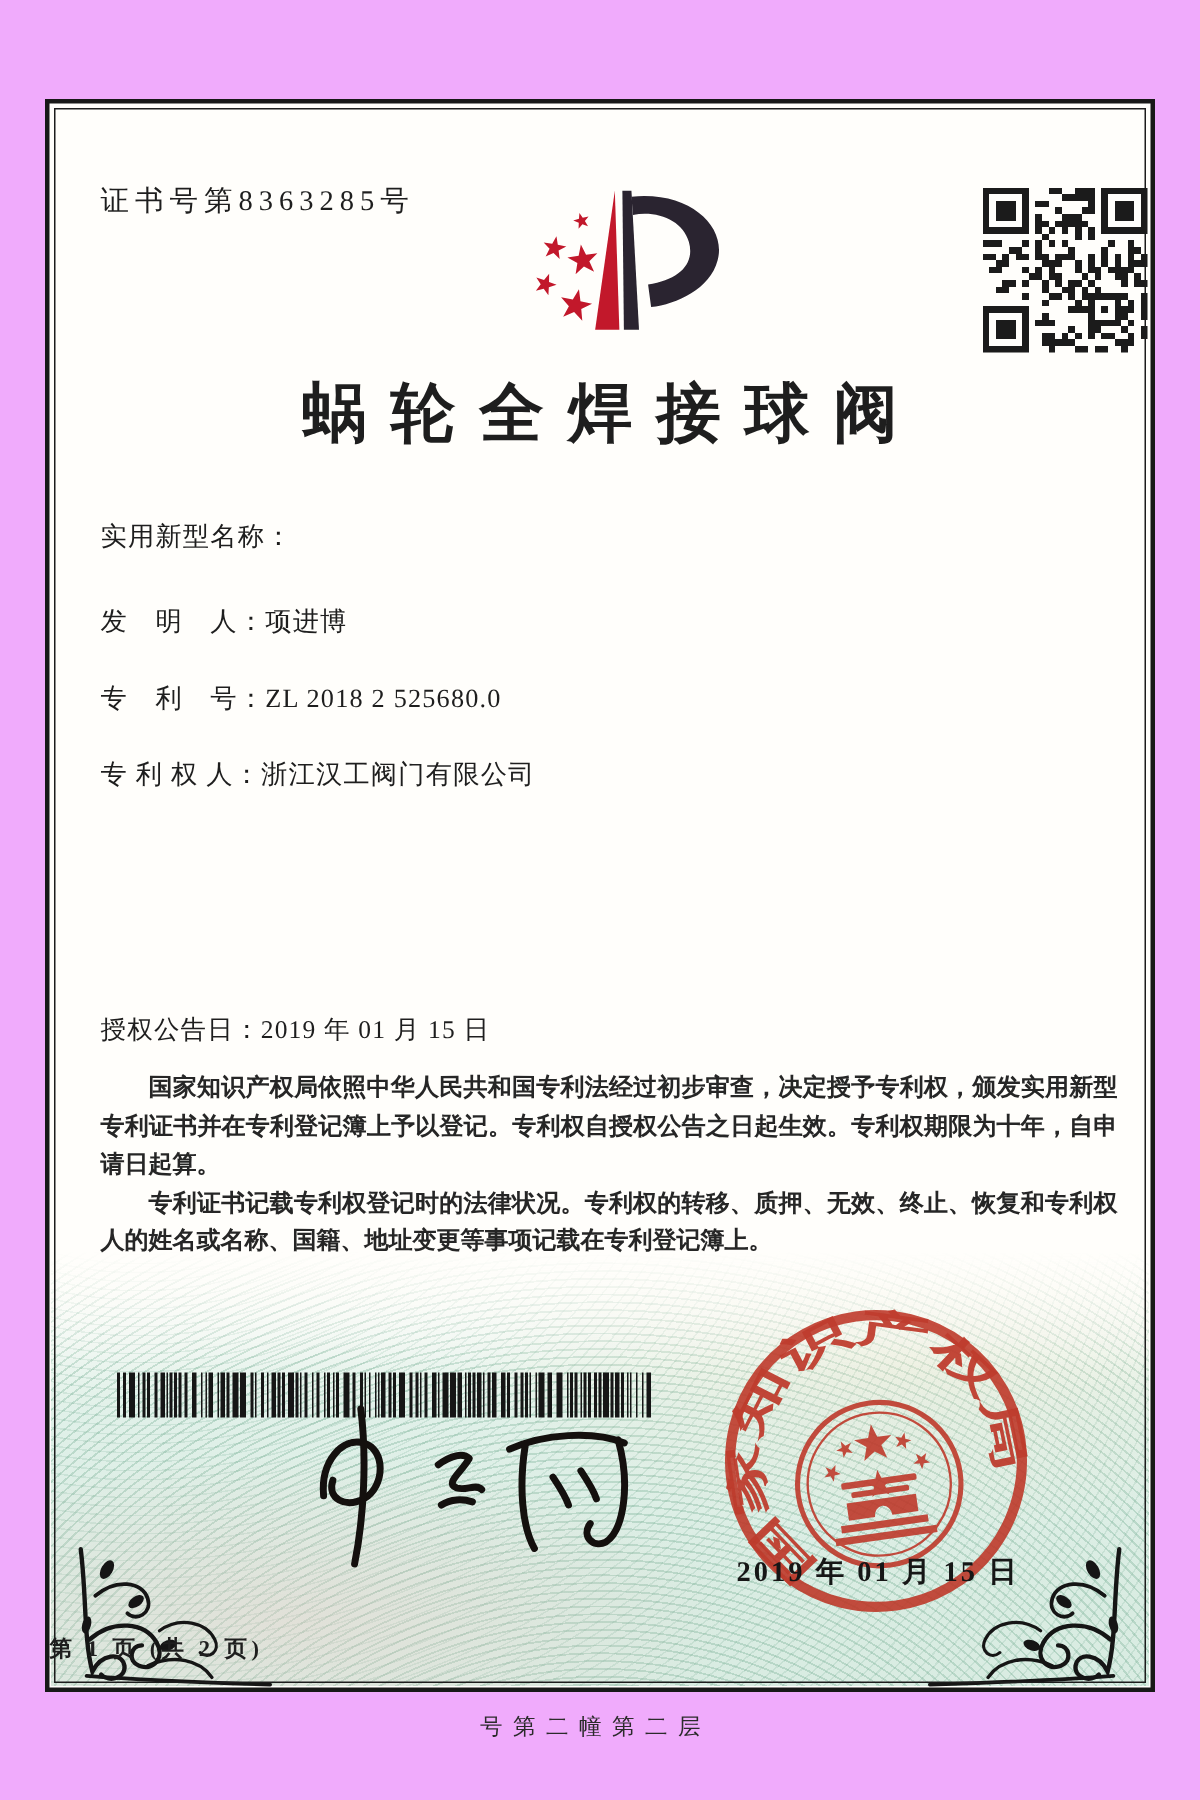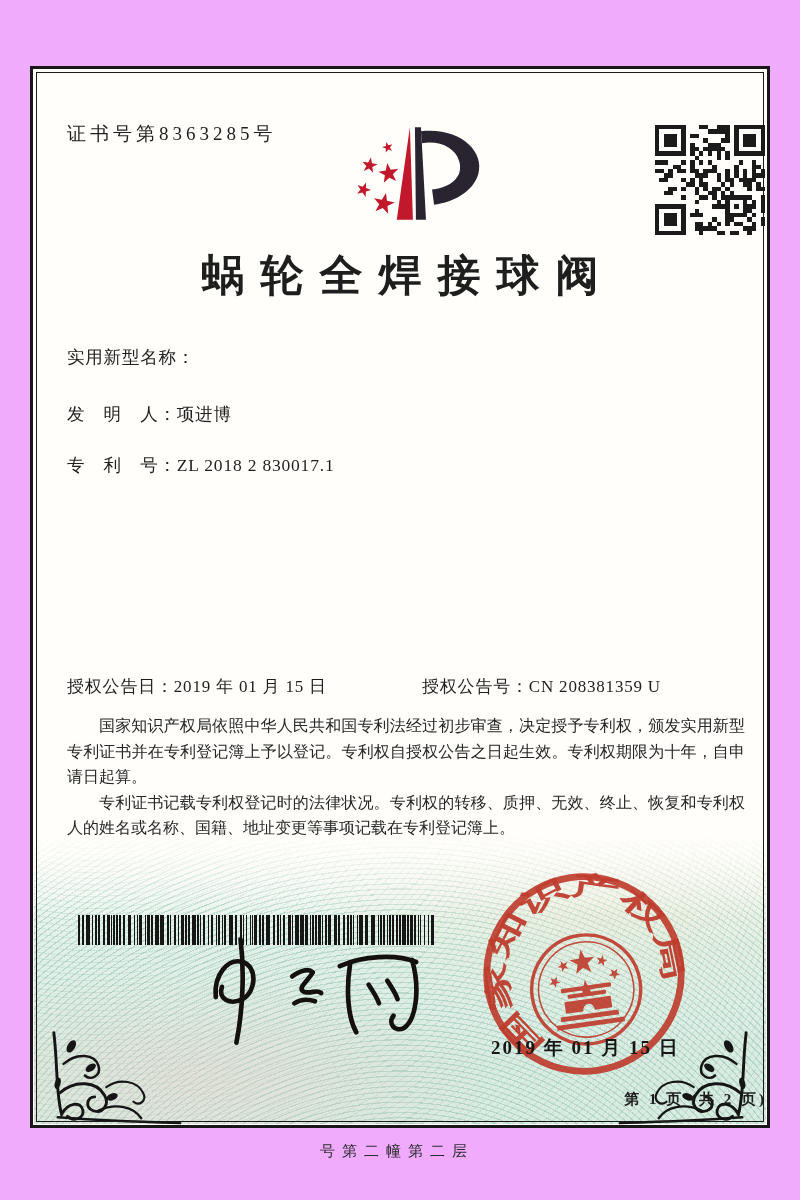--- a/index.html
+++ b/index.html
@@ -28,34 +28,34 @@
           letter-spacing:.8px;line-height:24px;font-family:Liberation Serif, serif;}
   .frow{display:flex;margin-bottom:27px;}
   .frow:first-child{margin-bottom:33px;}
   .flabel{white-space:pre;flex:none;}
   .fvalue{flex:1;}
   .grant-row{position:absolute;left:34px;top:606px;width:676px;font-size:17px;
           letter-spacing:.8px;z-index:2;}
   .grant-no{position:absolute;left:355px;top:0;}
   .body-text{position:absolute;left:34px;top:644px;width:678px;font-size:16px;
           line-height:25.5px;text-align:justify;color:#262626;z-index:2;}
-  .body-text p{margin:0;text-indent:2em;}
+  .body-text p{margin:0;text-indent:2em;font-weight:bold;}
   .barcode{position:absolute;left:45px;top:846px;width:362px;height:30px;z-index:2;}
   .barcode i{position:absolute;top:0;bottom:0;background:#161616;}
   .commissioner{position:absolute;left:48px;top:896px;font-size:19px;font-weight:bold;
           letter-spacing:4px;line-height:37px;z-index:3;}
   .signature{position:absolute;left:158px;top:862px;width:252px;height:124px;z-index:3;}
   .seal{position:absolute;left:444px;top:798px;width:214px;height:214px;z-index:3;
           transform:rotate(-8deg);opacity:.95;}
   .seal-date{position:absolute;left:458px;top:966px;font-size:19px;font-weight:bold;
           letter-spacing:2px;z-index:5;color:#161616;}
   .flourish{position:absolute;bottom:-2px;width:138px;height:102px;z-index:4;}
   .flourish.fl-left{left:14px;}
   .flourish.fl-right{right:14px;transform:scaleX(-1);}
-  .page-footer{position:absolute;left:0;bottom:16px;width:100%;text-align:right;
+  .page-footer{position:absolute;left:0;bottom:16px;width:100%;text-align:left;
           font-size:15px;font-weight:bold;letter-spacing:3px;z-index:5;}
   .back-note{position:absolute;left:30px;top:1142px;width:734px;text-align:center;
           font-size:15px;letter-spacing:7px;color:#2b2b2b;}
 </style>
 </head>
 <body>
 
 <div id="page">
   <div id="frame">
 
@@ -372,29 +372,30 @@
     <div class="fields">
       <div class="frow">
         <span class="flabel">实用新型名称：</span>
       </div>
       <div class="frow">
         <span class="flabel">发　明　人：</span>
         <span class="fvalue">项进博</span>
       </div>
       <div class="frow">
         <span class="flabel">专　利　号：</span>
-        <span class="fvalue">ZL 2018 2 830017.1</span>
+        <span class="fvalue">ZL 2018 2 525680.0</span>
+      </div>
+      <div class="frow">
+        <span class="flabel">专 利 权 人：</span>
+        <span class="fvalue">浙江汉工阀门有限公司</span>
       </div>
     </div>
 
     <div class="grant-row">
       <span>授权公告日：</span><span>2019 年 01 月 15 日</span>
-      <span class="grant-no">
-        <span>授权公告号：</span><span>CN 208381359 U</span>
-      </span>
     </div>
 
     <div class="body-text">
       <p>国家知识产权局依照中华人民共和国专利法经过初步审查，决定授予专利权，颁发实用新型专利证书并在专利登记簿上予以登记。专利权自授权公告之日起生效。专利权期限为十年，自申请日起算。</p>
       <p>专利证书记载专利权登记时的法律状况。专利权的转移、质押、无效、终止、恢复和专利权人的姓名或名称、国籍、地址变更等事项记载在专利登记簿上。</p>
     </div>
 
     <div class="barcode">
         <i style="left:0px;width:2px"></i>
         <i style="left:4px;width:2px"></i>

